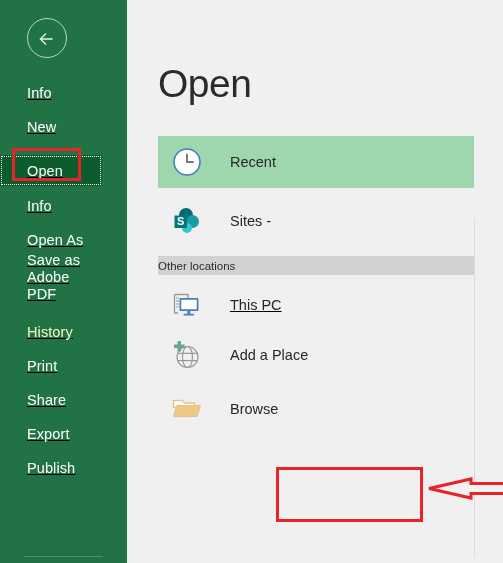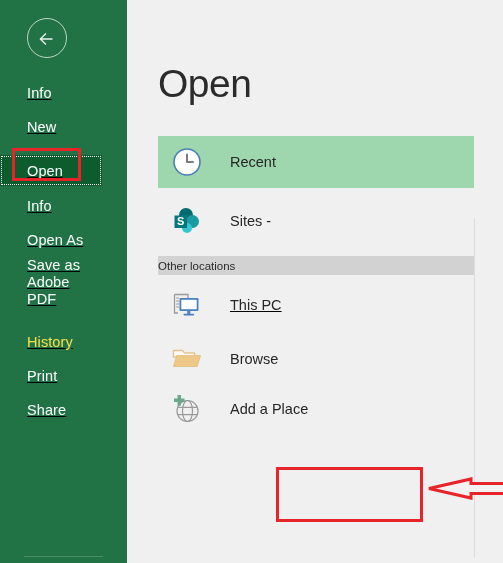--- a/index.html
+++ b/index.html
@@ -33,23 +33,23 @@
     position:relative;
     height:29px;
     display:flex;align-items:center;
     padding-left:27px;
     color:#ffffff;
     font-size:14.5px;
     letter-spacing:.1px;
     box-sizing:border-box;
     white-space:nowrap;
   }
-  .nav-item.two-line{height:44px;align-items:center;padding-top:2px;line-height:17px;white-space:normal;padding-right:10px;}
+  .nav-item.two-line{height:44px;align-items:flex-end;padding-top:2px;line-height:17px;white-space:normal;padding-right:10px;}
   .nav-item.spaced-sm{margin-top:5px;}
-  .nav-item.header{color:#fde047;margin-top:24px;}
+  .nav-item.header{color:#fef9c3;margin-top:14px;}
   .nav-item.selected{
     background:#0c5c2e;
     outline:1.5px dotted #ffffff;
     outline-offset:-2px;
     margin-top:14px;
     height:31px;
   }
   .sidebar-divider{
     position:absolute;left:24px;bottom:6px;width:79px;height:1px;
     background:#4a8d66;
@@ -160,20 +160,26 @@
       </div>
       <div class="nav-item header">
         <span>History</span>
       </div>
       <div class="nav-item spaced-sm">
         <span>Print</span>
       </div>
       <div class="nav-item spaced-sm">
         <span>Share</span>
       </div>
+      <div class="nav-item spaced-sm">
+        <span>Export</span>
+      </div>
+      <div class="nav-item spaced-sm">
+        <span>Publish</span>
+      </div>
 
     </div>
 
     <div class="sidebar-divider"></div>
   </div>
 
   <div class="main">
 
     <div class="page-title">Open</div>
 
@@ -216,42 +222,42 @@
             <path d="M6 10 H9 M6 13 H9 M6 16 H9 M6 19 H9" stroke="#9a9a9a" stroke-width="1.2"></path>
             <rect x="9.5" y="10" width="19" height="13" rx="1" fill="#4a82bd"></rect>
             <rect x="11.3" y="11.8" width="15.4" height="9.4" fill="#ffffff"></rect>
             <rect x="17.3" y="23" width="3" height="3" fill="#4a82bd"></rect>
             <rect x="13.5" y="25.7" width="10.6" height="1.9" rx=".8" fill="#4a82bd"></rect>
           </svg>
         </span>
         <span class="label">This PC</span>
       </div>
 
-      <div class="row browse">
-        <span class="ico">
-          <svg width="34" height="34" viewBox="0 0 34 34">
-            <path d="M3.5 8.5 H12.5 L14.5 11 H24.5 V15 H3.5 Z" fill="#ffffff" stroke="#e5c388" stroke-width="1.3"></path>
-            <path d="M3.5 24.5 L6.8 13.5 H30.5 L27.2 24.5 Z" fill="#eec887" stroke="#e5c388" stroke-width="1"></path>
-          </svg>
-        </span>
-        <span class="label">Browse</span>
-      </div>
-
       <div class="row addplace">
         <span class="ico">
           <svg width="34" height="34" viewBox="0 0 34 34">
             <circle cx="17.5" cy="19" r="10.5" fill="none" stroke="#9a9a9a" stroke-width="1.2"></circle>
             <ellipse cx="17.5" cy="19" rx="5" ry="10.5" fill="none" stroke="#9a9a9a" stroke-width="1.2"></ellipse>
             <path d="M7.2 15.3 H27.8 M7.2 22.7 H27.8" stroke="#9a9a9a" stroke-width="1.2" fill="none"></path>
             <path d="M4 6.5 H7.5 V3 H11 V6.5 H14.5 V10 H11 V13.5 H7.5 V10 H4 Z" fill="#6aa88b"></path>
           </svg>
         </span>
         <span class="label">Add a Place</span>
       </div>
 
+      <div class="row browse">
+        <span class="ico">
+          <svg width="34" height="34" viewBox="0 0 34 34">
+            <path d="M3.5 8.5 H12.5 L14.5 11 H24.5 V15 H3.5 Z" fill="#ffffff" stroke="#e5c388" stroke-width="1.3"></path>
+            <path d="M3.5 24.5 L6.8 13.5 H30.5 L27.2 24.5 Z" fill="#eec887" stroke="#e5c388" stroke-width="1"></path>
+          </svg>
+        </span>
+        <span class="label">Browse</span>
+      </div>
+
     </div>
 
     <div class="anno-browse"></div>
 
     <div class="anno-arrow">
       <svg width="100" height="34" viewBox="0 0 100 34">
         <path d="M2 16.5 L44 7 L44 11.5 L96 11.5 L96 21.5 L44 21.5 L44 26 Z" fill="#f2f2f2" stroke="#e8232a" stroke-width="3" stroke-linejoin="miter"></path>
       </svg>
     </div>
 

